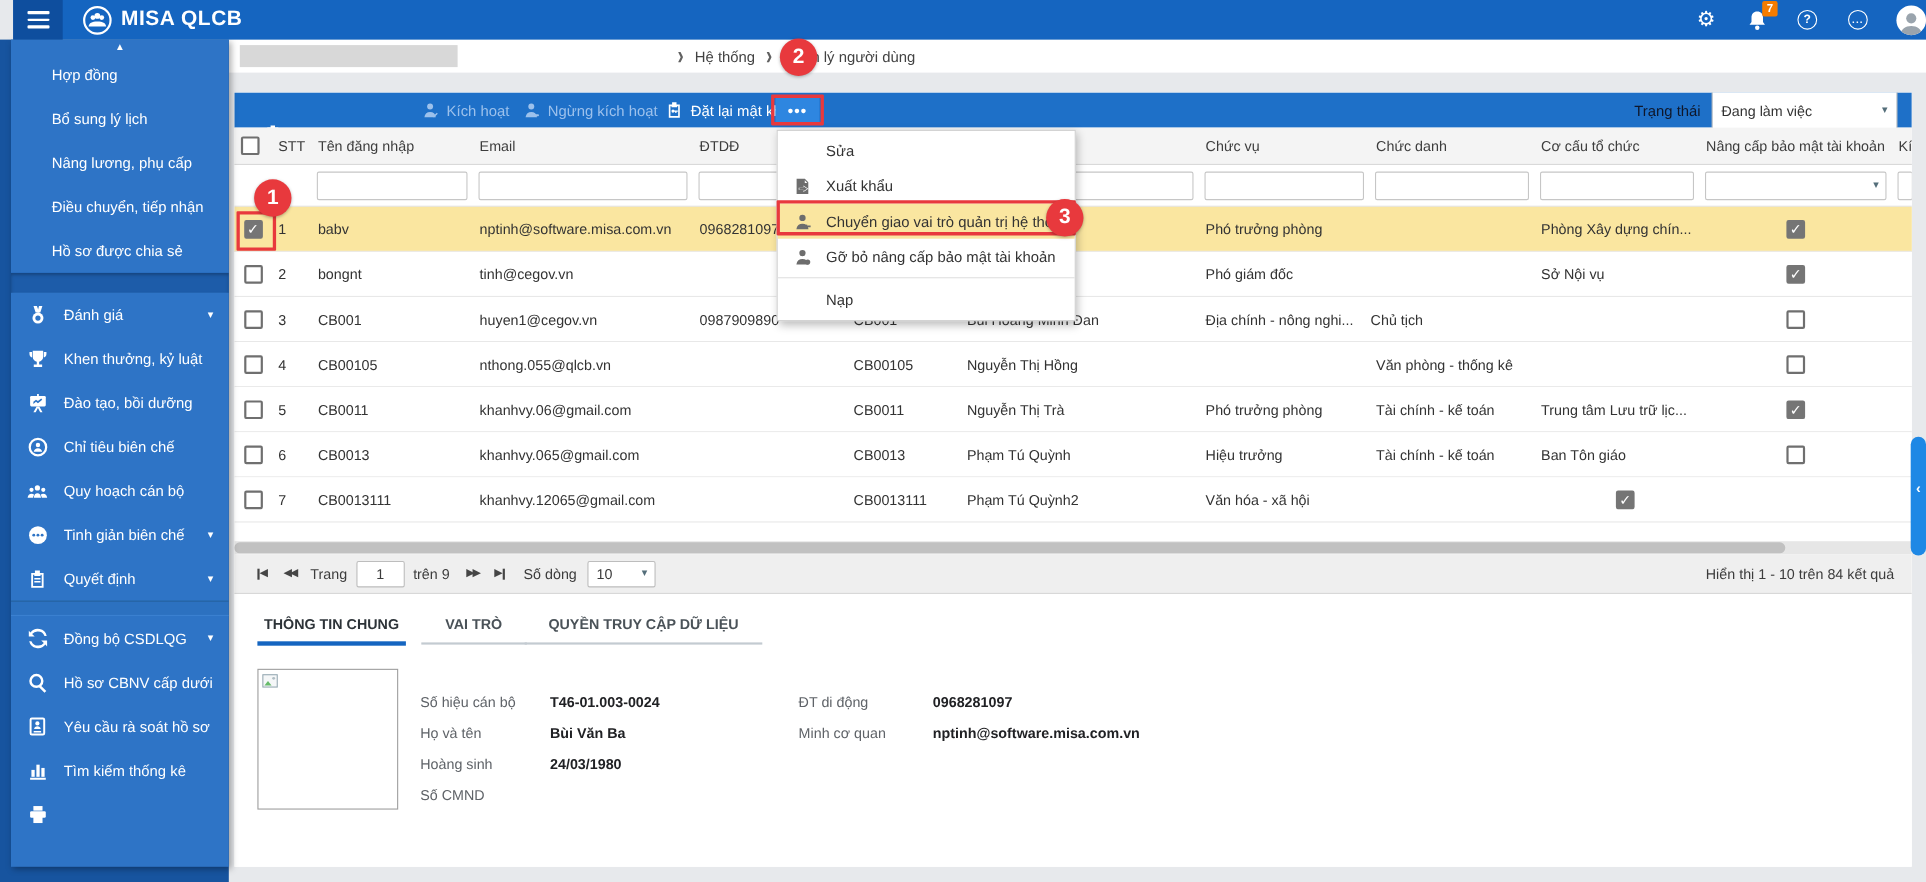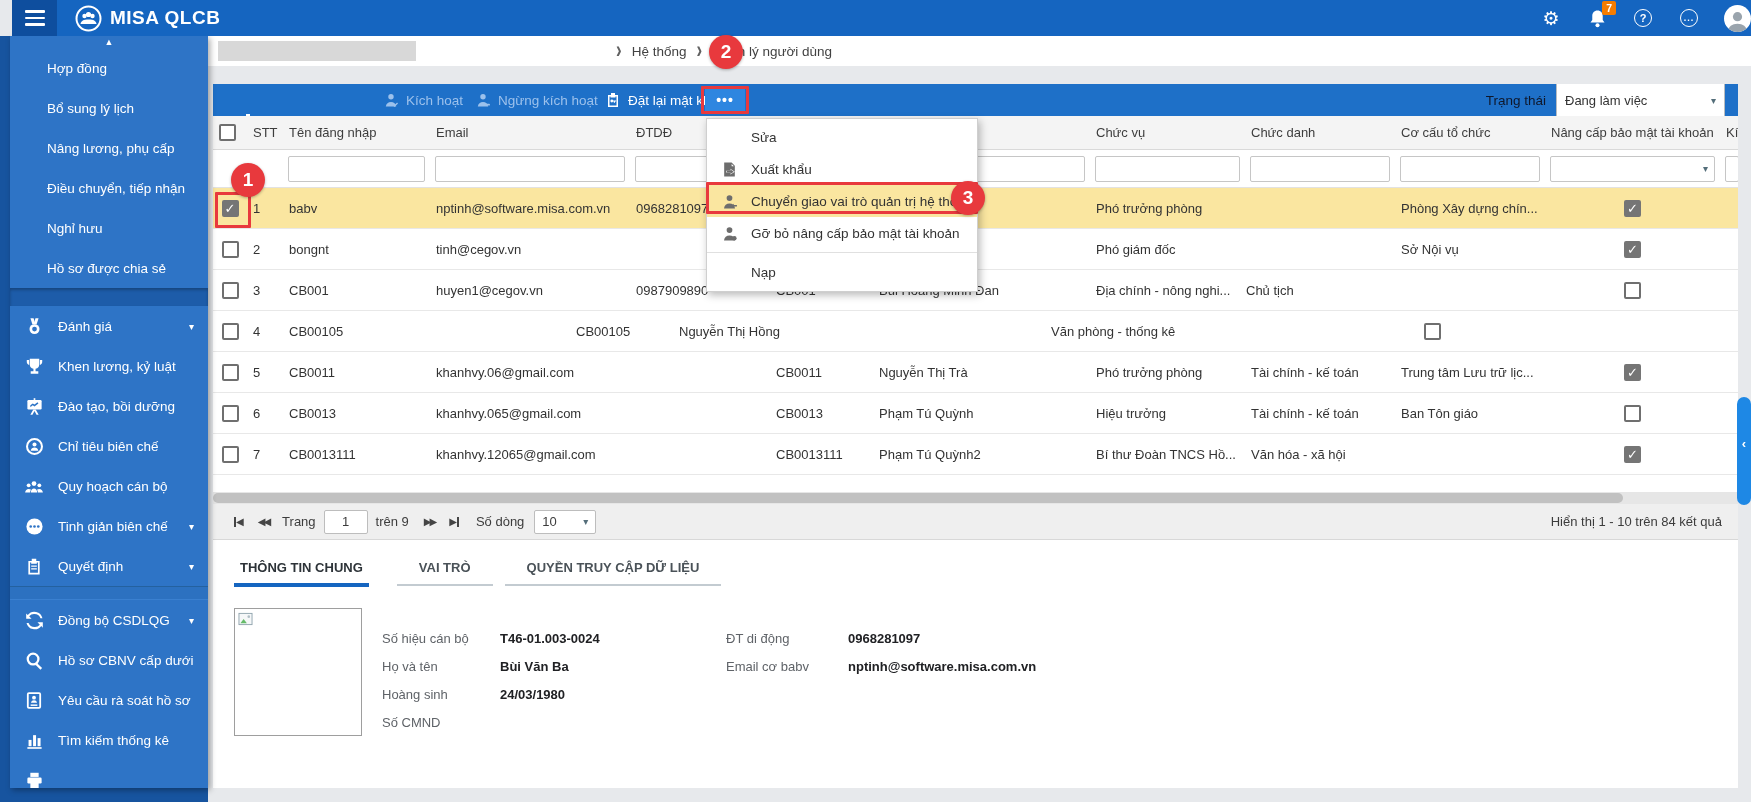--- a/index.html
+++ b/index.html
@@ -72,21 +72,21 @@
   .hthumb { position:absolute; left:0; top:1px; width:1410px; height:10px; background:#C1C1C1; border-radius:5px; cursor:pointer; }
 
   .pager { position:absolute; left:0; top:420px; width:1525px; height:36px; background:#EFEFEF; border-bottom:1px solid #D8D8D8; display:flex; align-items:center; padding-left:14px; font-size:13px; color:#3c3c3c; }
   .pg { color:#454545; font-size:10px; cursor:pointer; padding:0 7px; display:flex; align-items:center; font-family:"DejaVu Sans",sans-serif; }
   .pg .bar { width:2px; height:10px; background:#454545; }
   .pg-input { width:44px; height:24px; border:1px solid #BDBDBD; border-radius:2px; background:#fff; text-align:center; line-height:22px; margin:0 8px; font-size:13px; }
   .rows-sel { width:62px; height:24px; border:1px solid #BDBDBD; border-radius:2px; background:#fff; display:flex; align-items:center; padding:0 7px; margin-left:10px; cursor:pointer; }
   .rows-sel .arr { margin-left:auto; color:#546E7A; font-size:10px; }
   .pg-summary { margin-left:auto; padding-right:16px; color:#3c3c3c; }
 
-  .tabs { position:absolute; left:0; top:456px; width:1303px; height:54px; background:#fff; display:flex; align-items:center; padding-left:25px; gap:52px; }
+  .tabs { position:absolute; left:0; top:456px; width:1303px; height:54px; background:#fff; display:flex; align-items:center; padding-left:25px; gap:38px; }
   .tab { font-size:13px; font-weight:bold; color:#4A5258; cursor:pointer; position:relative; padding:18px 2px; }
   .tab.active { color:#2d3338; }
   .tab.active::after { content:""; position:absolute; left:-4px; right:-4px; bottom:6px; height:4px; background:#1565C0; }
   .tab:not(.active)::after { content:""; position:absolute; left:-20px; right:-20px; bottom:7px; height:2px; background:#C3CBD1; }
 
   .detail { position:absolute; left:0; top:510px; width:1525px; height:194px; background:#fff; }
   .photo { position:absolute; left:21px; top:14px; width:128px; height:128px; border:1px solid #9E9E9E; background:#fff; }
   .photo .brk { position:absolute; left:3px; top:3px; }
   .dfields { position:absolute; top:30px; font-size:13px; }
   .dfl { left:169px; }
@@ -174,23 +174,20 @@
           <div class="sb-item">
             <span>Bổ sung lý lịch</span>
           </div>
           <div class="sb-item">
             <span>Nâng lương, phụ cấp</span>
           </div>
           <div class="sb-item">
             <span>Điều chuyển, tiếp nhận</span>
           </div>
           <div class="sb-item">
-            <span>Nghỉ hưu</span>
-          </div>
-          <div class="sb-item">
             <span>Hồ sơ được chia sẻ</span>
           </div>
         </nav>
       <div class="sb-band"></div>
       <nav id="sb-g1">
           <div class="sb-item ic">
             <span class="sbico">
               <svg width="19" height="19" viewBox="0 0 16 16" fill="currentColor">
                 <path d="M4.6 1h2.6L9 6H6.2z"></path>
                 <path d="M8.8 1h2.6L9.8 6H7.6z"></path>
@@ -201,21 +198,21 @@
             <span>Đánh giá</span>
             <span class="chev uni">▾</span>
           </div>
           <div class="sb-item ic">
             <span class="sbico">
               <svg width="19" height="19" viewBox="0 0 16 16" fill="currentColor">
                 <path d="M4 1.5h8V6a4 4 0 0 1-3.1 3.9V12h2.3v2H4.8v-2h2.3V9.9A4 4 0 0 1 4 6z"></path>
                 <path d="M3.5 2.5H1.5V4c0 1.4.8 2.4 2 2.8zM12.5 2.5h2V4c0 1.4-.8 2.4-2 2.8z"></path>
               </svg>
             </span>
-            <span>Khen lương, kỷ luật</span>
+            <span>Khen thưởng, kỷ luật</span>
           </div>
           <div class="sb-item ic">
             <span class="sbico">
               <svg width="19" height="19" viewBox="0 0 16 16" fill="currentColor">
                 <path d="M7.3 1h1.4v1.5H7.3z"></path>
                 <rect x="2" y="2.5" width="12" height="8" rx="1"></rect>
                 <path d="M7 10.5h2l2.5 4.5H9.7L8 11.8 6.3 15H4.5z"></path>
                 <path d="M4.5 7l2-1.6 1.5 1 2.5-2 .8 1-3.3 2.6-1.5-1-2 1.6z" fill="#2E74C6"></path>
               </svg>
             </span>
@@ -490,20 +487,21 @@
             <div class="cb"></div>
           </div>
           <div class="tc" style="flex: 0 0 24px;"></div>
         </div>
         <div class="trow">
           <div class="tc ctr" style="flex: 0 0 34px;">
             <div class="cb"></div>
           </div>
           <div class="tc" style="flex: 0 0 36px;">4</div>
           <div class="tc" style="flex: 0 0 147px;">CB00105</div>
+          <div class="tc" style="flex: 0 0 200px;">nthong.055@qlcb.vn</div>
           <div class="tc" style="flex: 0 0 140px;"></div>
           <div class="tc" style="flex: 0 0 103px;">CB00105</div>
           <div class="tc" style="flex: 0 0 217px;">Nguyễn Thị Hồng</div>
           <div class="tc" style="flex: 0 0 155px;"></div>
           <div class="tc" style="flex: 0 0 150px;">Văn phòng - thống kê</div>
           <div class="tc" style="flex: 0 0 150px;"></div>
           <div class="tc ctr" style="flex: 0 0 175px;">
             <div class="cb"></div>
           </div>
           <div class="tc" style="flex: 0 0 24px;"></div>
@@ -547,21 +545,20 @@
         <div class="trow">
           <div class="tc ctr" style="flex: 0 0 34px;">
             <div class="cb"></div>
           </div>
           <div class="tc" style="flex: 0 0 36px;">7</div>
           <div class="tc" style="flex: 0 0 147px;">CB0013111</div>
           <div class="tc" style="flex: 0 0 200px;">khanhvy.12065@gmail.com</div>
           <div class="tc" style="flex: 0 0 140px;"></div>
           <div class="tc" style="flex: 0 0 103px;">CB0013111</div>
           <div class="tc" style="flex: 0 0 217px;">Phạm Tú Quỳnh2</div>
-          <div class="tc" style="flex: 0 0 155px;">Bí thư Đoàn TNCS Hồ...</div>
           <div class="tc" style="flex: 0 0 150px;">Văn hóa - xã hội</div>
           <div class="tc" style="flex: 0 0 150px;"></div>
           <div class="tc ctr" style="flex: 0 0 175px;">
             <div class="cb on">✓</div>
           </div>
           <div class="tc" style="flex: 0 0 24px;"></div>
         </div>
       </div>
 
     <div class="hscroll">
@@ -617,21 +614,21 @@
             <span class="dlabel">Số CMND</span>
             <span class="dvalue"></span>
           </div>
         </div>
       <div class="dfields dfr" id="dfr">
           <div class="drow">
             <span class="dlabel">ĐT di động</span>
             <span class="dvalue">0968281097</span>
           </div>
           <div class="drow">
-            <span class="dlabel">Email cơ babv</span>
+            <span class="dlabel">Minh cơ quan</span>
             <span class="dvalue">nptinh@software.misa.com.vn</span>
           </div>
         </div>
     </div>
   </main>
 
   <div class="ctxmenu" id="ctxmenu">
       <div class="mitem">
         <span class="mico"></span>
         <span>Sửa</span>

